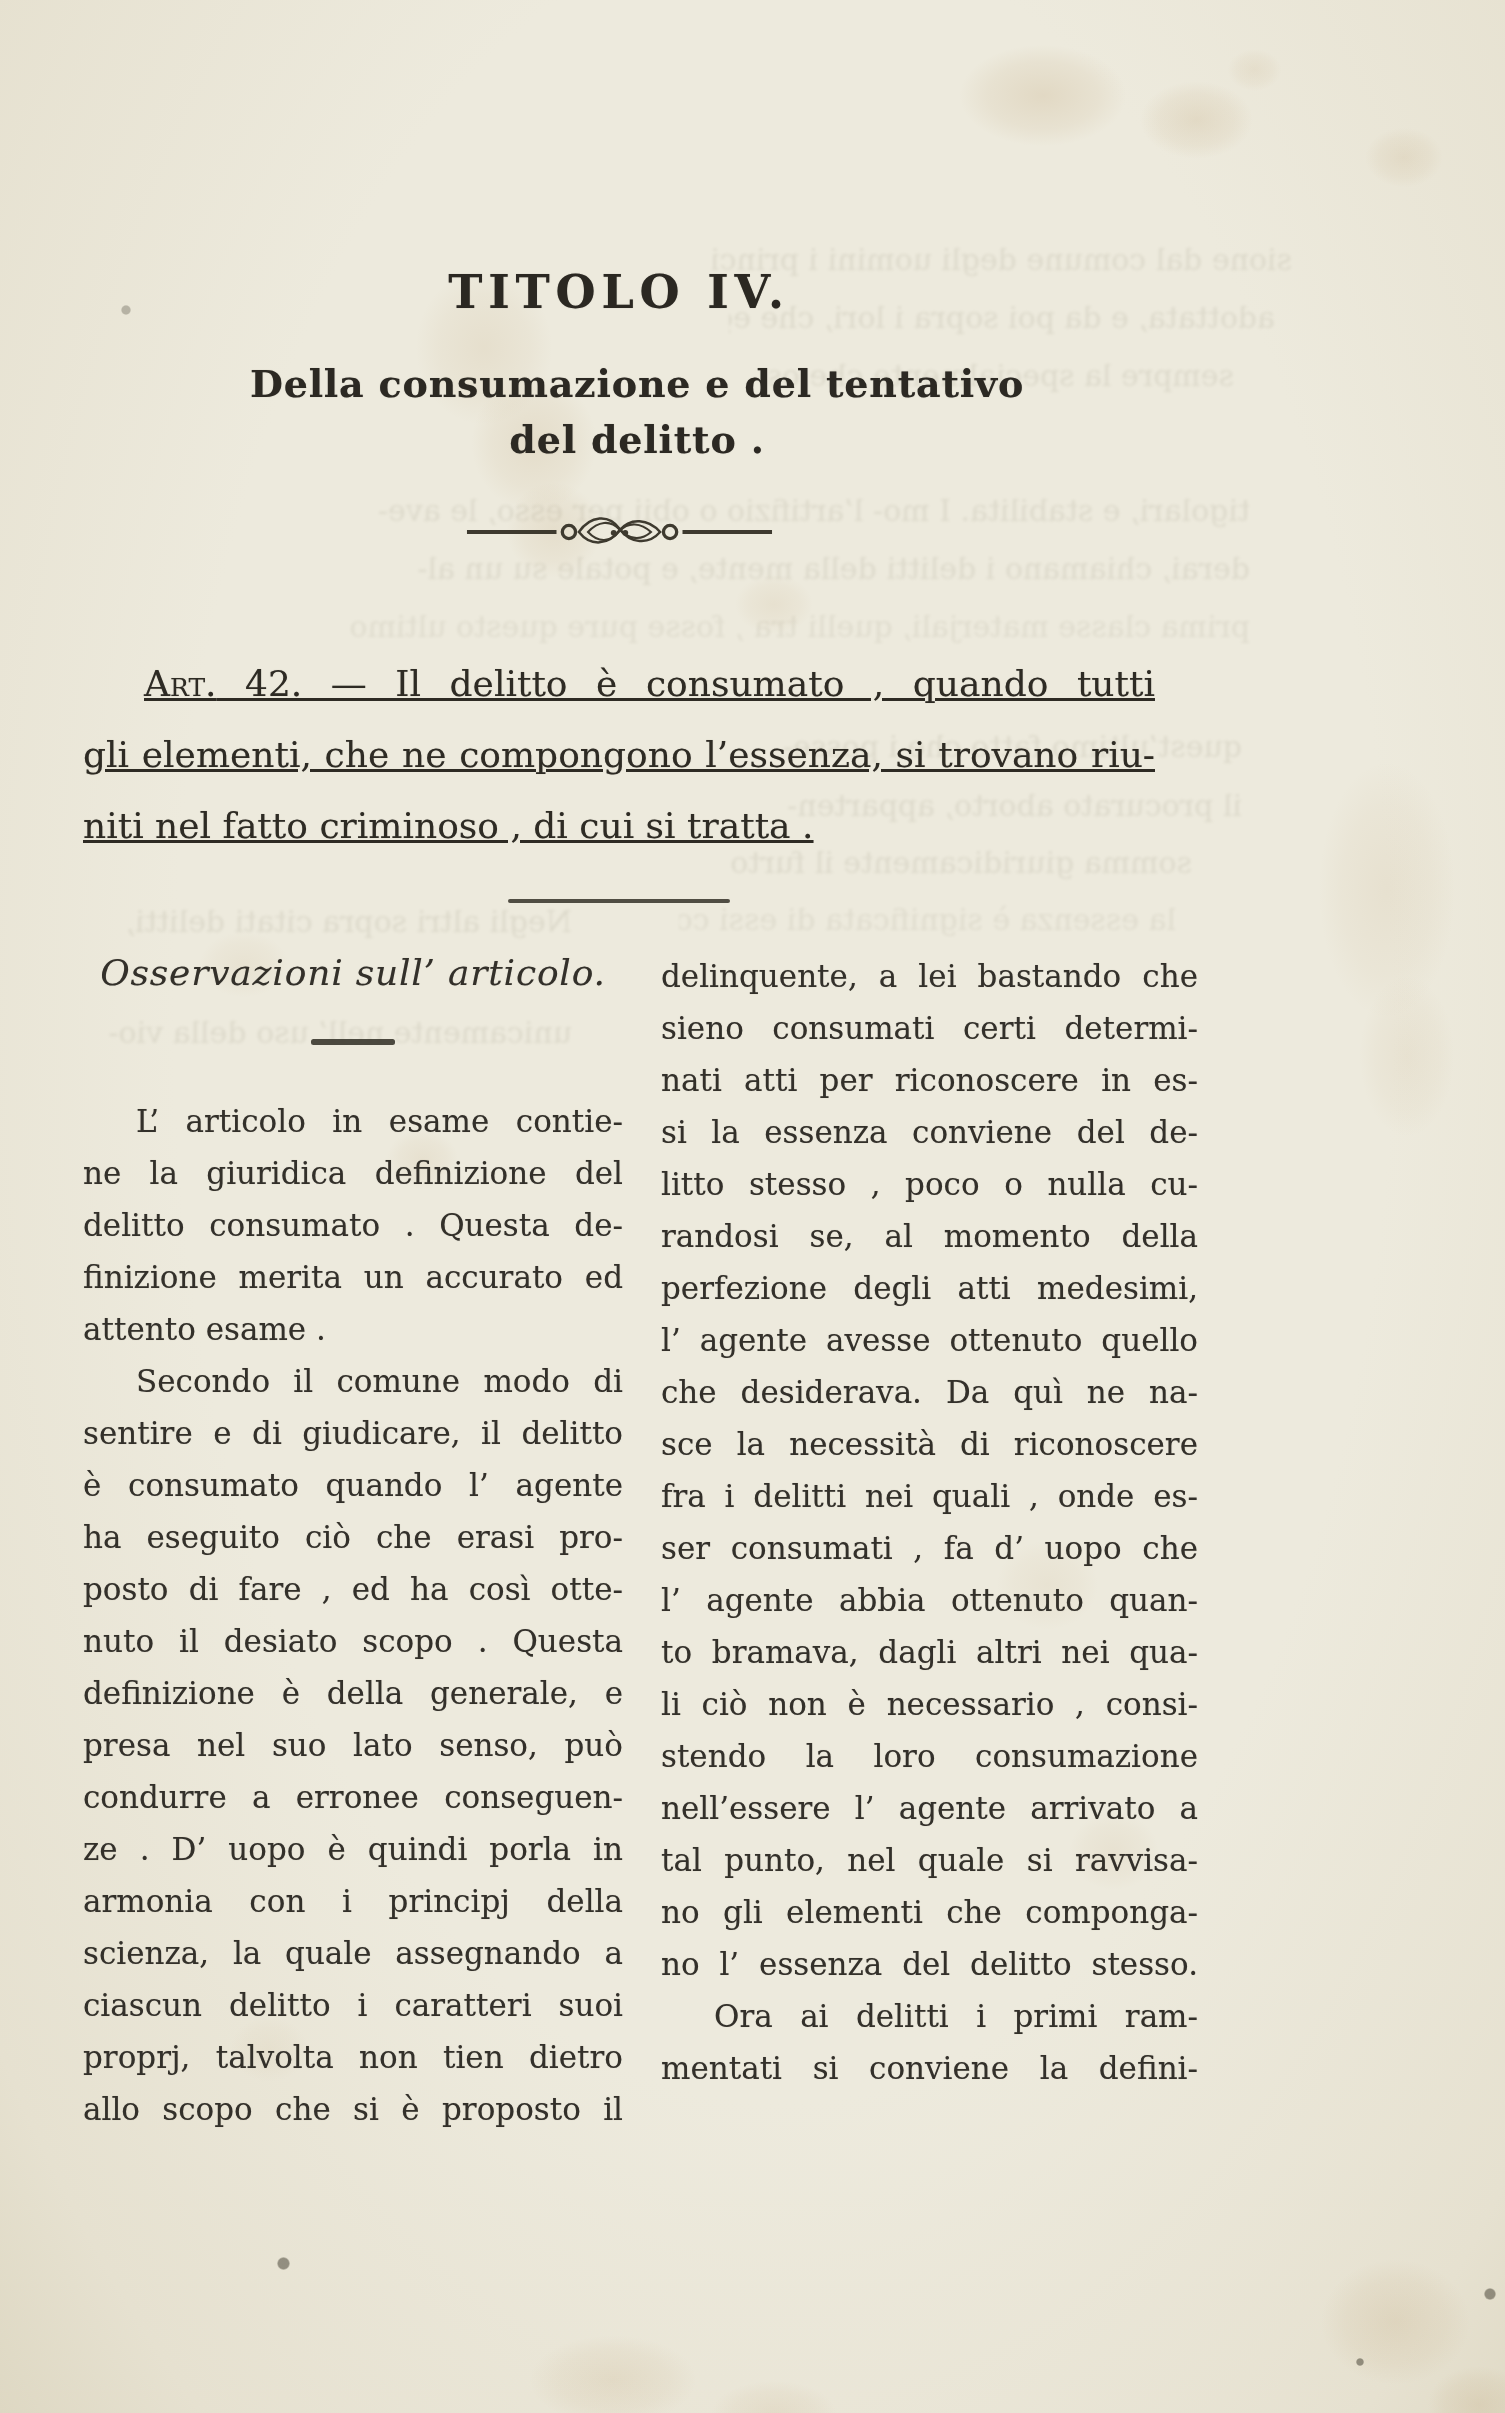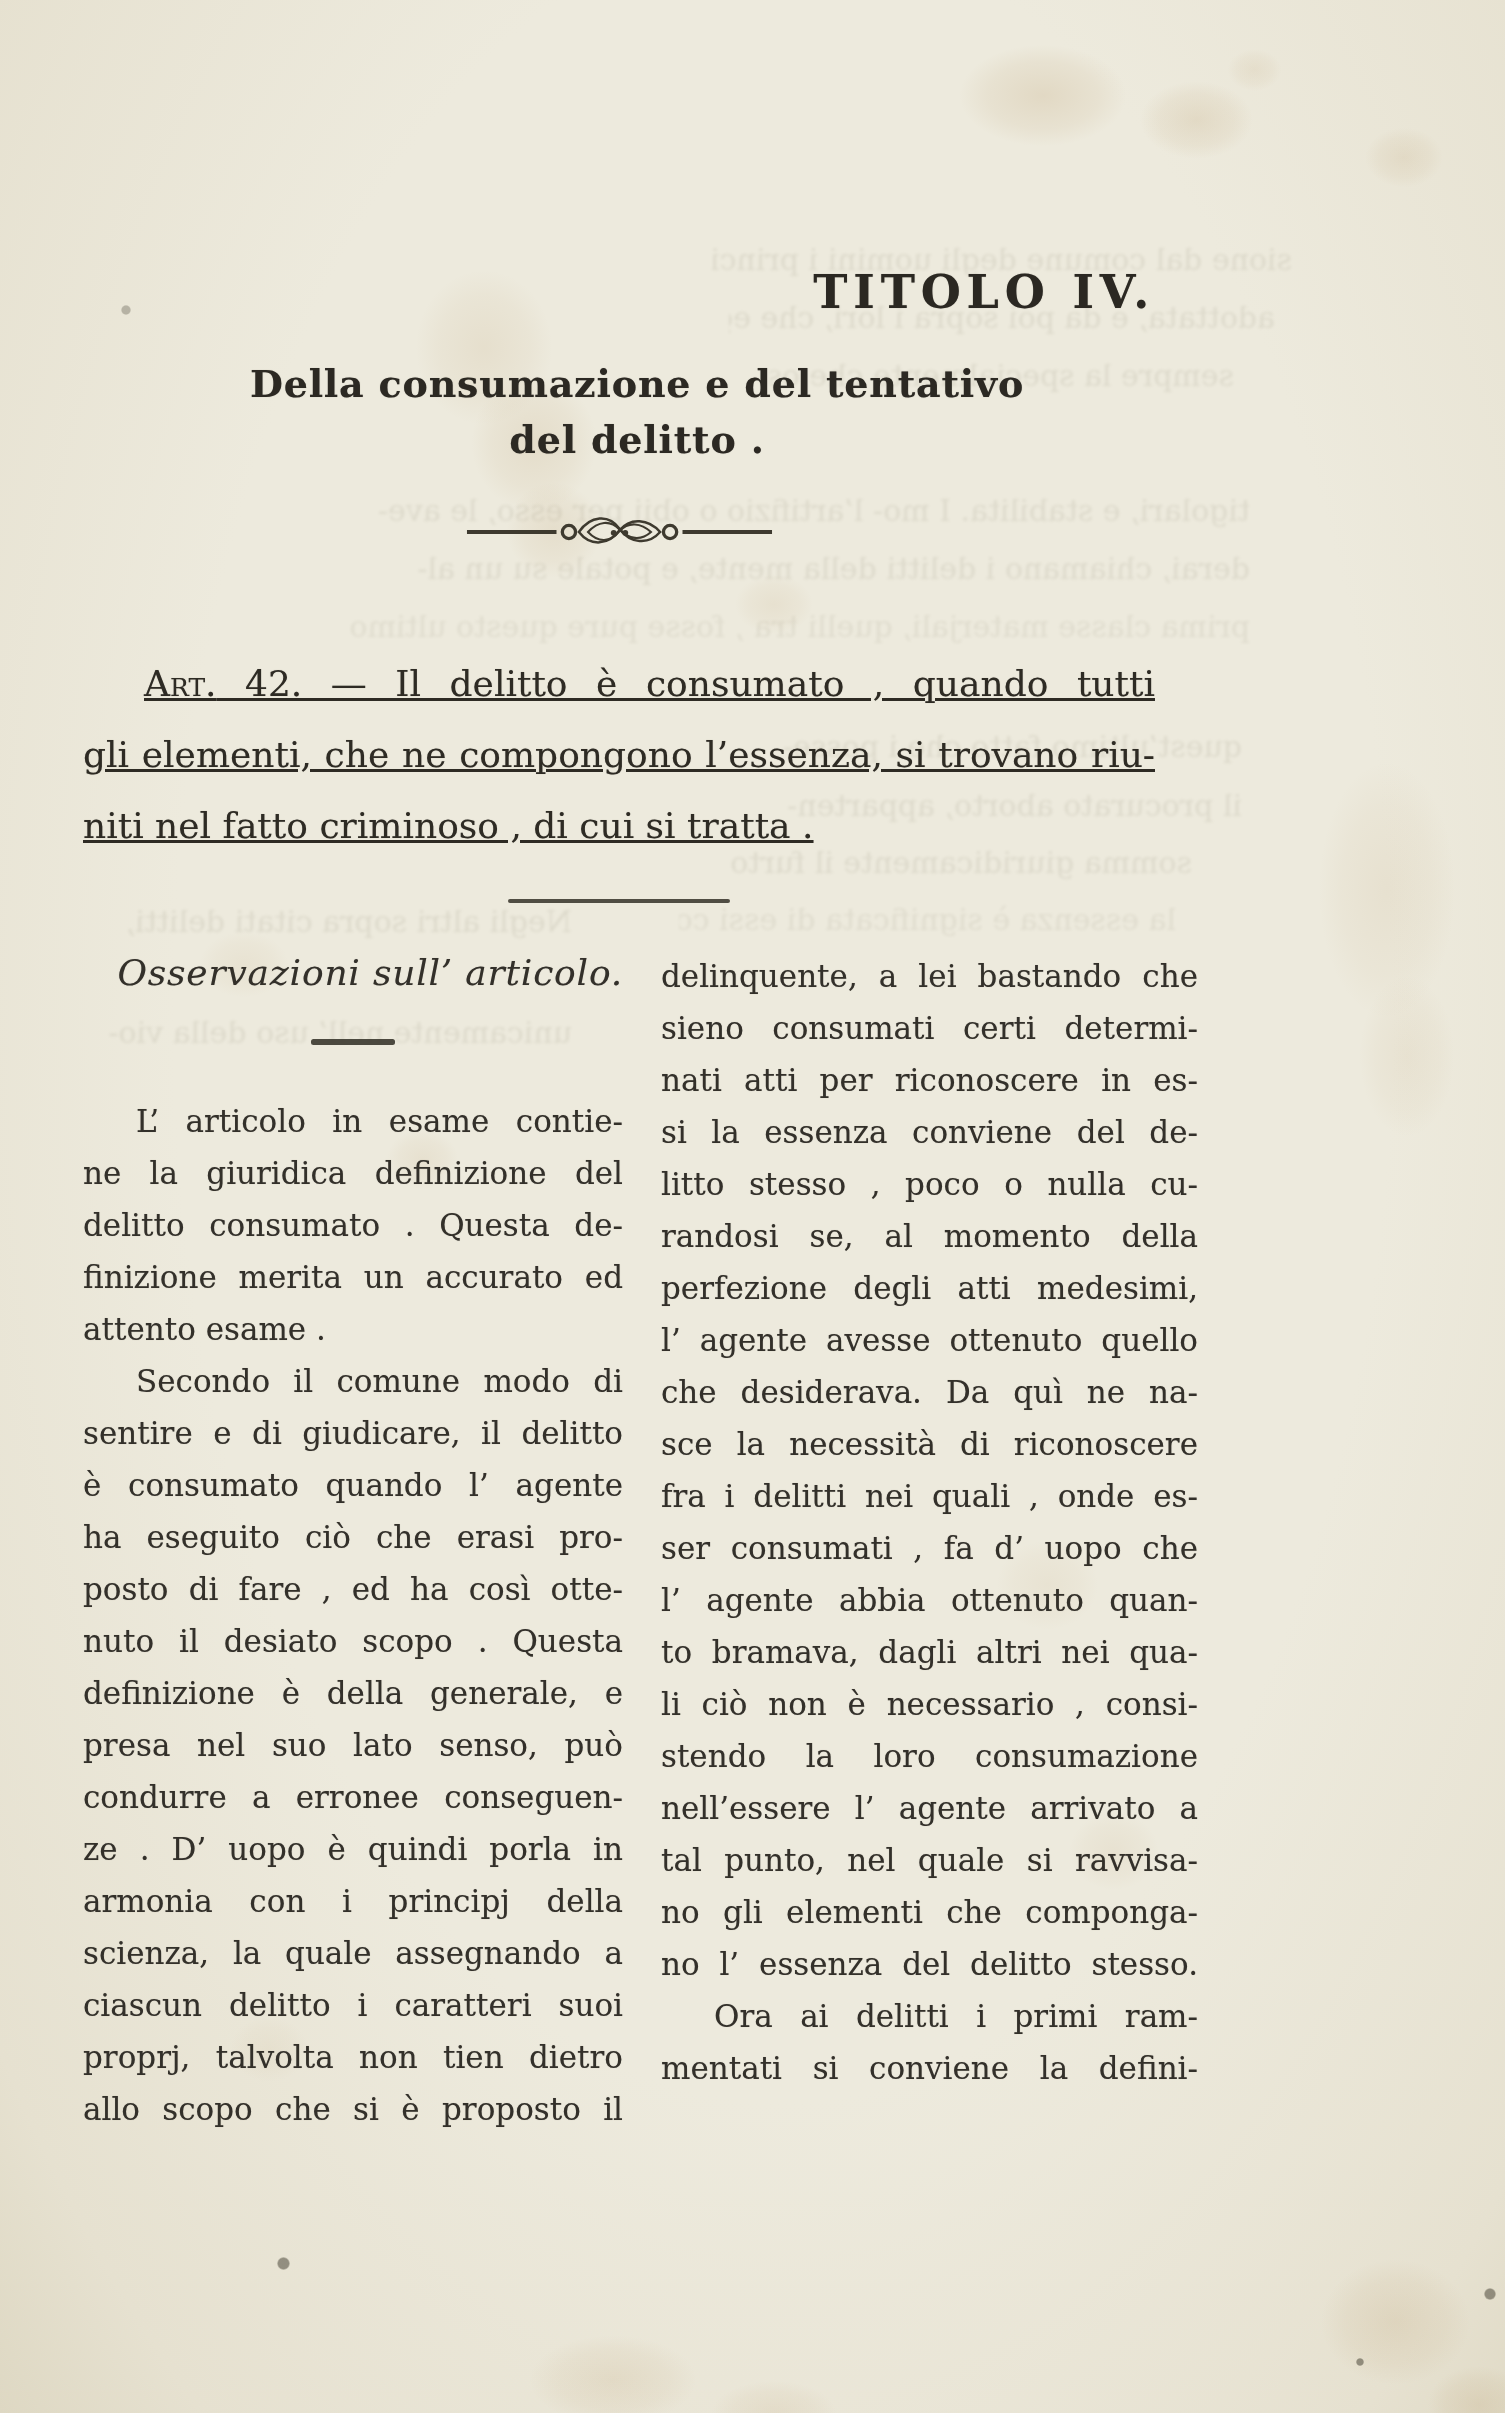--- a/index.html
+++ b/index.html
@@ -33,21 +33,21 @@
     pointer-events:none;
   }
   .speck{
     position:absolute;border-radius:50%;
     background:radial-gradient(circle, #45413486 0%, #45413486 55%, transparent 78%);
     pointer-events:none;
   }
   
   .title{
     position:absolute;left:83px;top:267px;width:1072px;
-    text-align:right;
+    text-align:center;
     font-size:46px;line-height:51px;font-weight:700;
     letter-spacing:5.8px;
     color:#2b2822;
     text-shadow:0 0 0.8px rgba(43,40,34,.45);
   }
   .subtitle{
     position:absolute;left:101px;top:356px;width:1072px;
     text-align:center;
     font-size:38px;line-height:56px;font-weight:700;
     letter-spacing:0.8px;
@@ -79,21 +79,21 @@
   
   .col{
     position:absolute;top:950px;
     color:#33302a;
     text-shadow:0 0 0.8px rgba(51,48,42,.3);
   }
   .col-left{left:83px;width:540px;}
   .col-right{left:661px;width:537px;}
   .col-heading{
     font-style:italic;font-size:36px;line-height:46px;height:46px;
-    text-align:right;letter-spacing:0.8px;
+    text-align:center;letter-spacing:0.8px;
   }
   .rule-small{
     width:84px;height:5.8px;background:#3a372d;border-radius:2.5px;
     margin:43px auto 0;opacity:.9;
   }
   .col-lines.after-head{margin-top:50px;}
   .bline{
     font-size:31px;line-height:52px;height:52px;
     text-align:justify;text-align-last:justify;
     white-space:normal;

